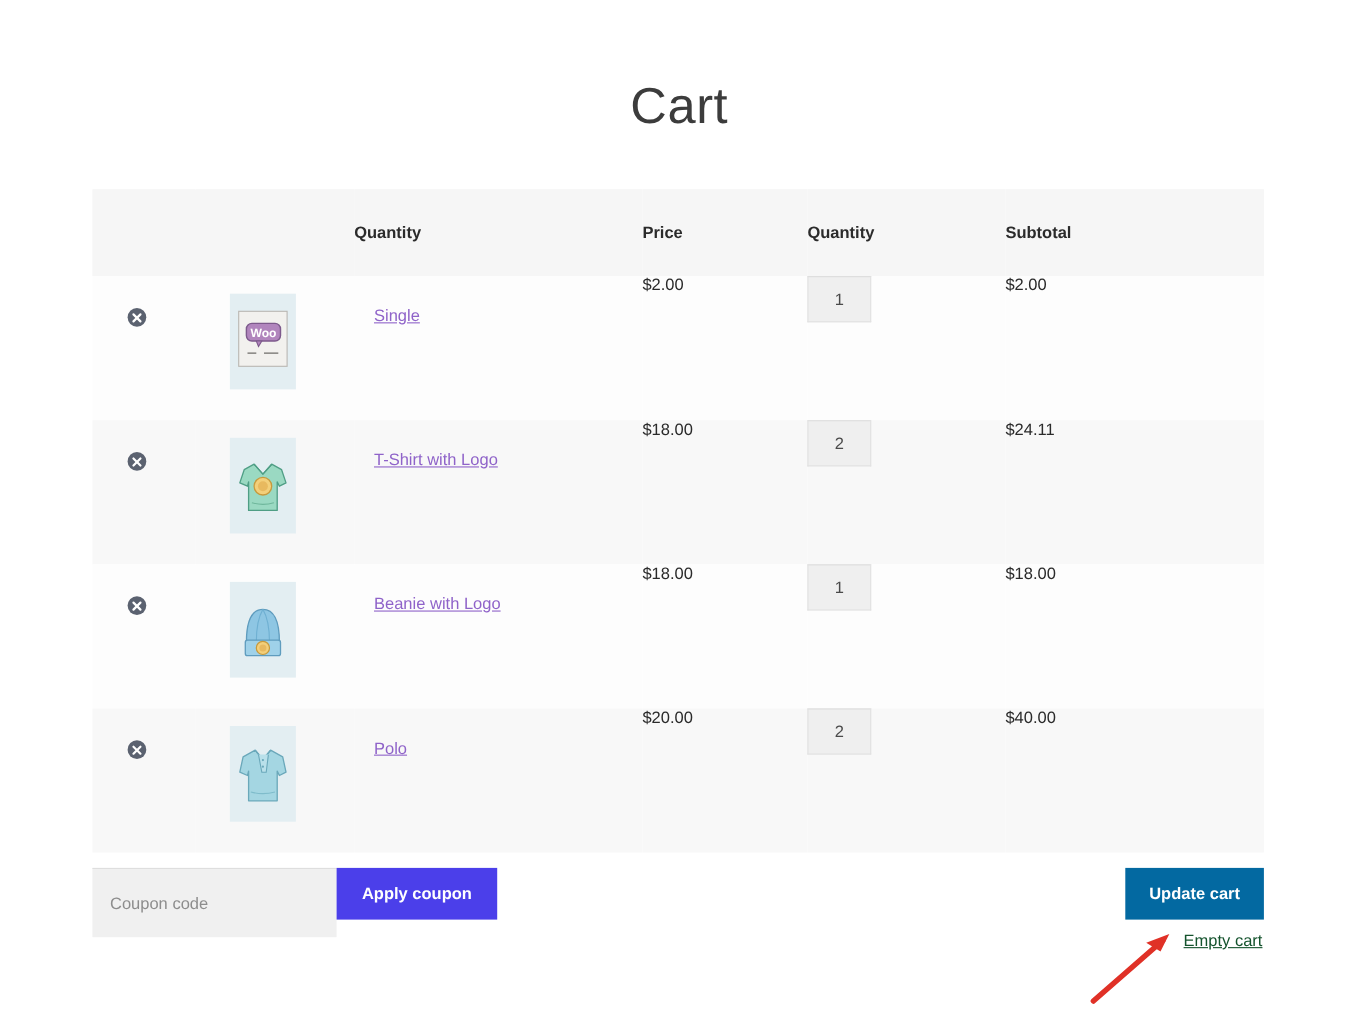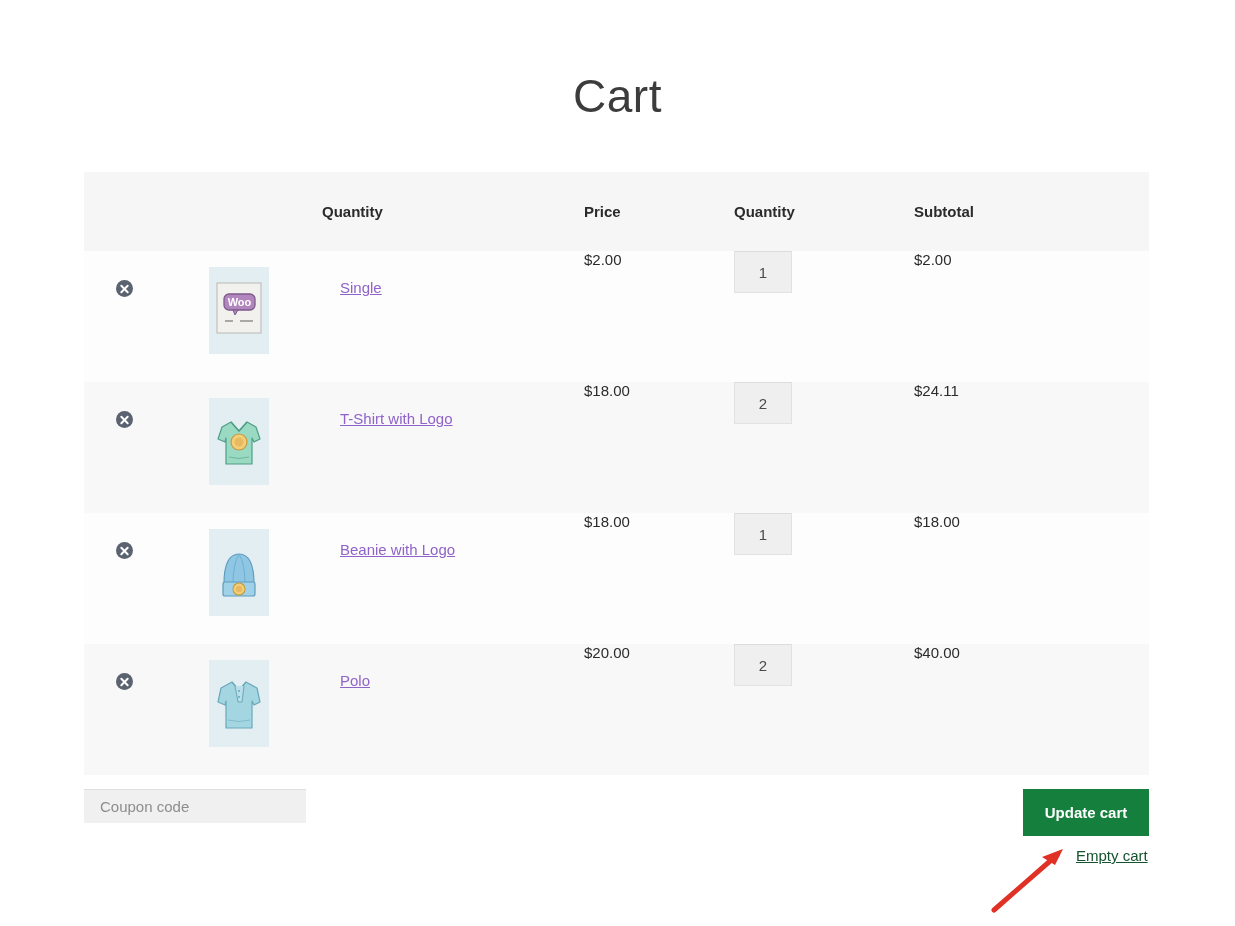--- a/index.html
+++ b/index.html
@@ -156,21 +156,21 @@
     top: 789px;
     width: 1065px;
     height: 47px;
   }
 
   .coupon-input {
     position: absolute;
     left: 0;
     top: 0;
     width: 222px;
-    height: 34px;
+    height: 63px;
     background: #f0f0f0;
     border: none;
     border-top: 1px solid #dedede;
     padding: 0 16px;
     font-size: 15px;
     color: #8d8d8d;
     font-family: "Liberation Sans", sans-serif;
     border-radius: 0;
   }
   .coupon-input::placeholder { color: #8d8d8d; opacity: 1; }
@@ -190,21 +190,21 @@
     cursor: pointer;
     border-radius: 0;
   }
 
   .update-cart-btn {
     position: absolute;
     right: 0;
     top: 0;
     width: 126px;
     height: 47px;
-    background: #15803d;
+    background: #0369a1;
     color: #ffffff;
     border: none;
     font-size: 15px;
     font-weight: 700;
     font-family: "Liberation Sans", sans-serif;
     cursor: pointer;
     border-radius: 0;
   }
 
   .empty-cart-link {
@@ -356,20 +356,21 @@
           <input class="qty-input" type="text" value="2" style="">
         </td>
         <td class="subtotal-cell">$40.00</td>
       </tr>
 
     </tbody>
   </table>
 
   <div class="actions-row">
     <input class="coupon-input" type="text" placeholder="Coupon code" style="">
+    <button class="apply-coupon-btn">Apply coupon</button>
     <button class="update-cart-btn">Update cart</button>
   </div>
 
   <a class="empty-cart-link">Empty cart</a>
 
   <svg class="annotation-arrow" viewBox="0 0 95 80" xmlns="http://www.w3.org/2000/svg">
     <line x1="9" y1="72" x2="72" y2="17" stroke="#e03127" stroke-width="5" stroke-linecap="round"></line>
     <path d="M78 11 L57 19 L70 27 Z" fill="#e03127"></path>
   </svg>
 

